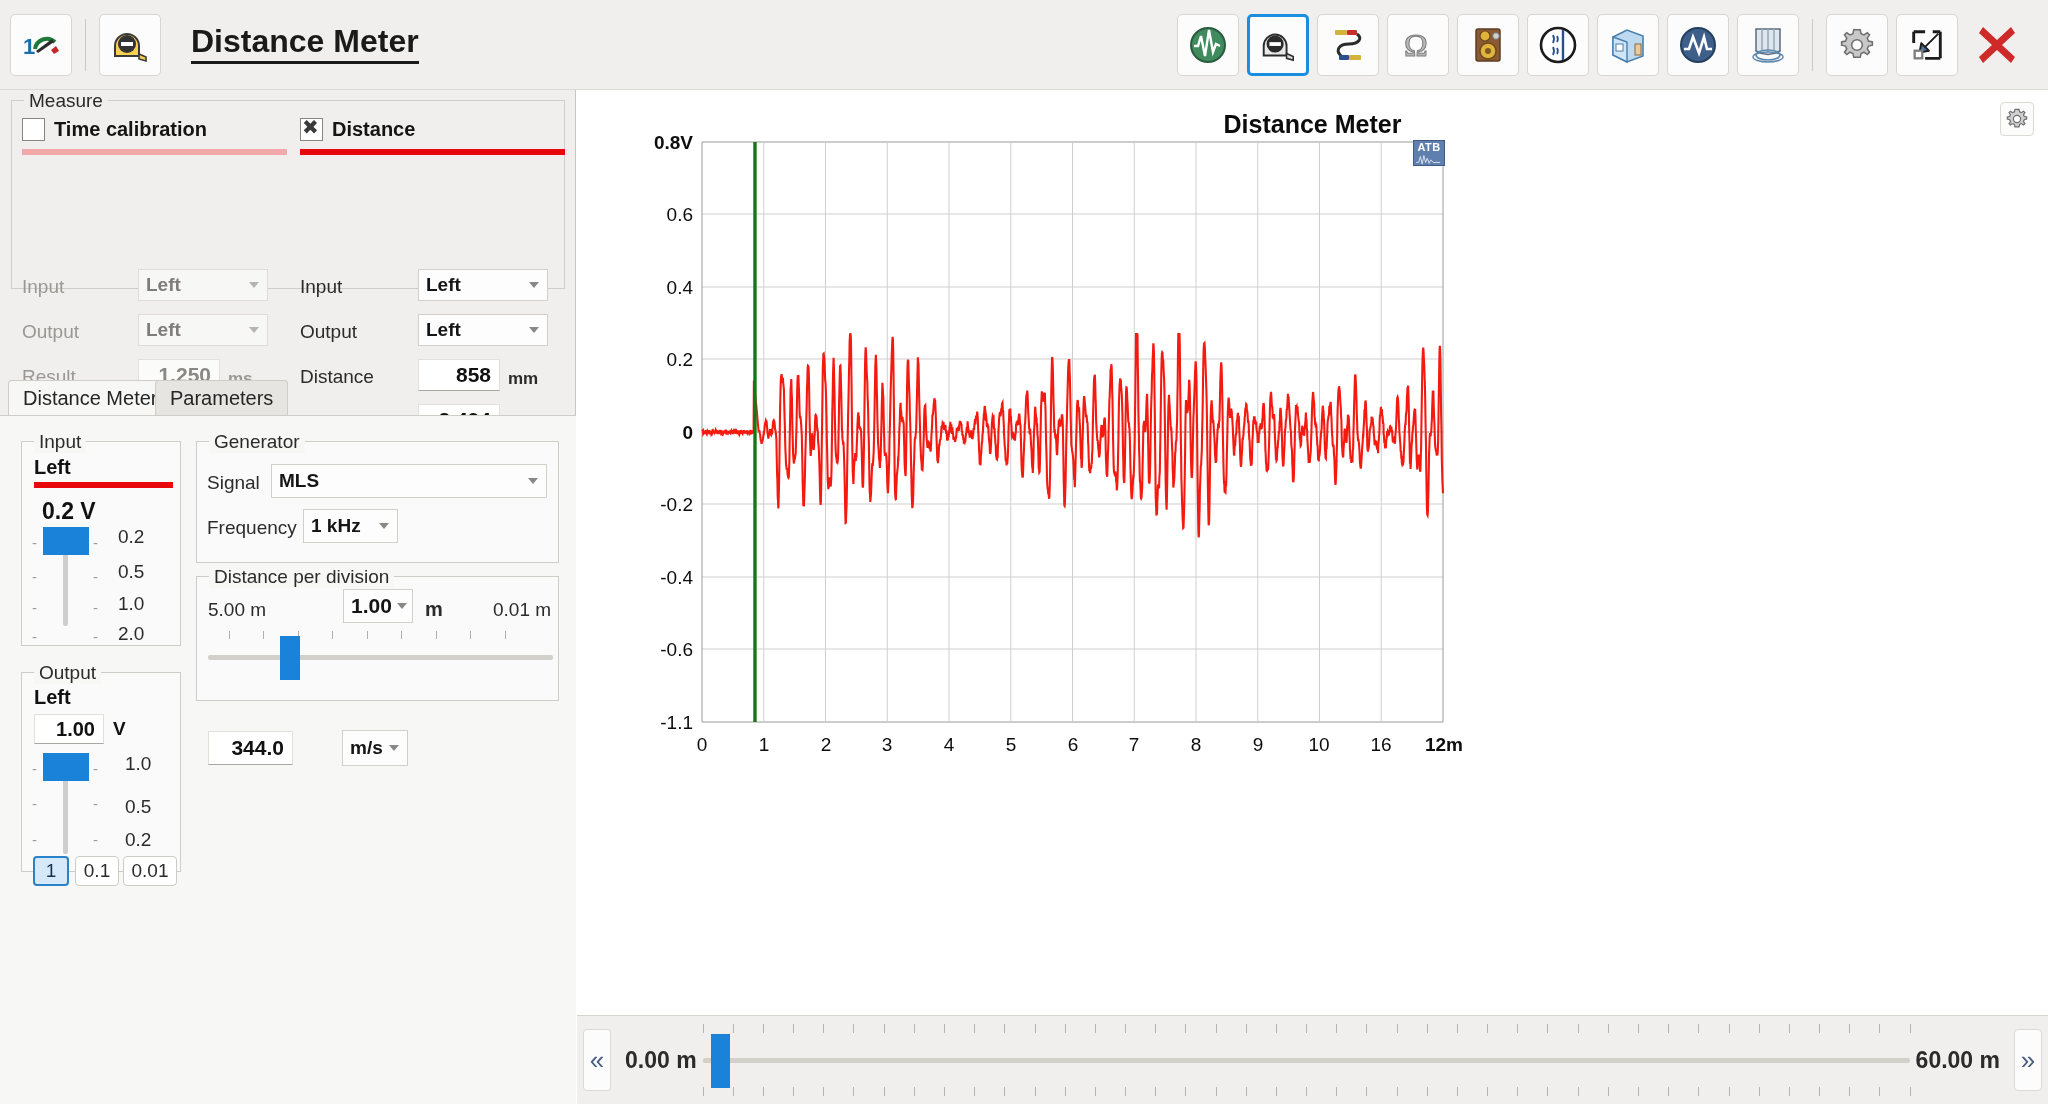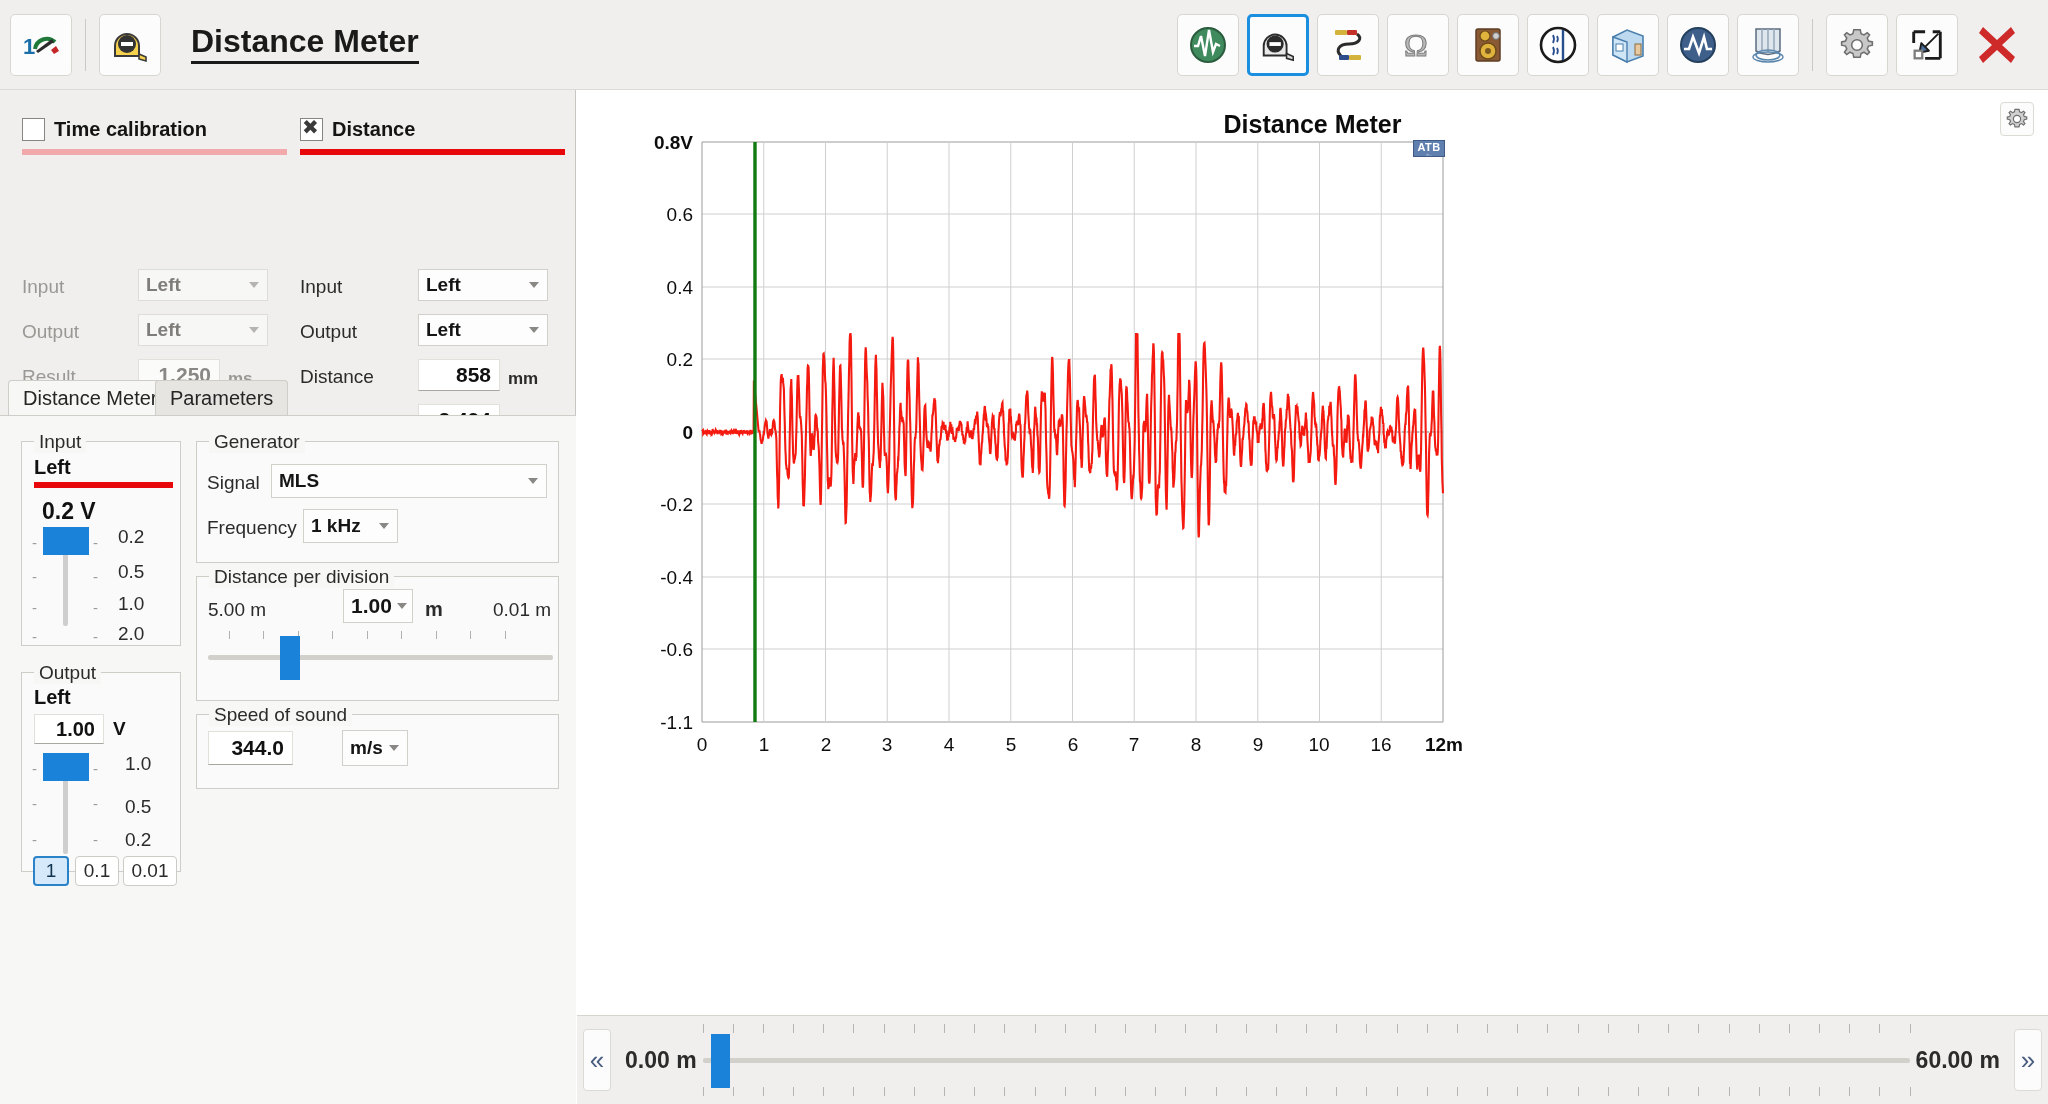--- a/index.html
+++ b/index.html
@@ -143,21 +143,21 @@
     display: flex; align-items: center; justify-content: center;
   }
   #plot {
     position: absolute; left: 0; top: 0; width: 1471px; height: 925px;
   }
   .ytick { position: absolute; text-align: right; font-size: 19px; color: #0d0d0d; }
   .ytick.bold { font-weight: bold; }
   .xtick { position: absolute; text-align: center; font-size: 19px; color: #0d0d0d; }
   .xtick.bold { font-weight: bold; }
   #atb {
-    position: absolute; width: 32px; height: 17px;
+    position: absolute; width: 32px; height: 26px;
     background: #5f7fae; border: 1px solid #3f5a85;
     display: flex; flex-direction: column; align-items: center; justify-content: flex-start;
     overflow: hidden;
   }
   #atb .atbt { font-size: 11px; font-weight: bold; color: #fff; line-height: 12px; letter-spacing: .4px; }
 
   
   #bottom {
     position: absolute; left: 577px; top: 1015px; width: 1471px; height: 89px;
     background: #f0efed; border-top: 1px solid #d6d4cf;
@@ -309,20 +309,23 @@
       <svg width="44" height="44" viewBox="0 0 44 44">
         <path d="M8 4 L22 17 L36 4 L40 10 L27 22 L40 34 L36 40 L22 27 L8 40 L4 34 L17 22 L4 10 Z" fill="#cf2a2a"></path>
       </svg>
     </div>
 
   </div>
 </div>
 
 <div id="left">
 
+  <div class="group" style="left:11px; top:10px; width:554px; height:189px;">
+    <span class="glabel">Measure</span>
+  </div>
 
   <div style="position:absolute;left:22px;top:26px;width:265px;">
     <div style="display:flex;align-items:center;height:26px;">
       <span class="chk"></span>
       <span class="chk-label">Time calibration</span>
     </div>
     <div class="redbar pale" style="margin-top:7px;width:265px;"></div>
   </div>
 
   <span class="lbl dim" style="position:absolute;left:22px;top:186px;">Input</span>
@@ -473,23 +476,20 @@
         <span style="position:absolute;left:46%;width:1px;height:8px;background:#b2b0ac;display:block;"></span>
         <span style="position:absolute;left:56%;width:1px;height:8px;background:#b2b0ac;display:block;"></span>
         <span style="position:absolute;left:66%;width:1px;height:8px;background:#b2b0ac;display:block;"></span>
         <span style="position:absolute;left:76%;width:1px;height:8px;background:#b2b0ac;display:block;"></span>
         <span style="position:absolute;left:86%;width:1px;height:8px;background:#b2b0ac;display:block;"></span>
       </div>
       <div style="position:absolute;left:0;top:24px;width:100%;height:5px;background:#d2d0cb;border-radius:2px;"></div>
       <div style="position:absolute;left:21%;top:5px;width:20px;height:44px;background:#1a82d8;"></div>
     </div>
 
-    <div class="group" style="left:196px; top:298px; width:363px; height:75px; background:#fafafa;">
-      <span class="glabel" style="background:#f7f7f6;">Speed of sound</span>
-    </div>
     <div class="numbox" style="position:absolute;left:208px;top:315px;width:85px;height:34px;">
       <span>344.0</span>
     </div>
     <div class="combo" style="position:absolute;left:302px;top:314px;width:66px;height:36px;margin-left:40px;">
       <span class="cv">m/s</span>
       <span class="caret"></span>
     </div>
 
   </div>
 </div>

